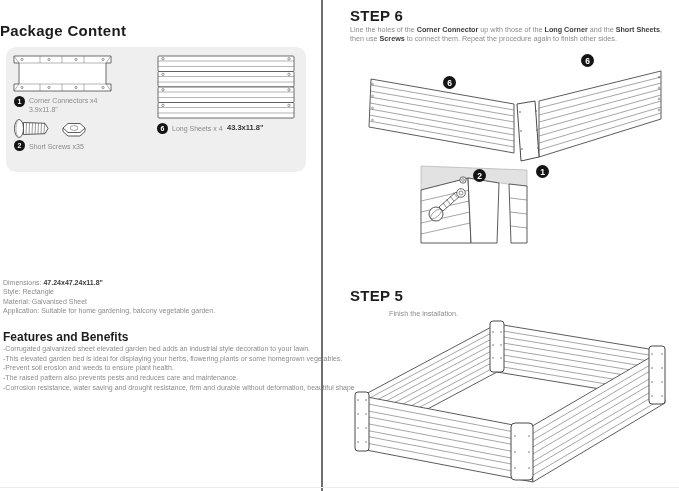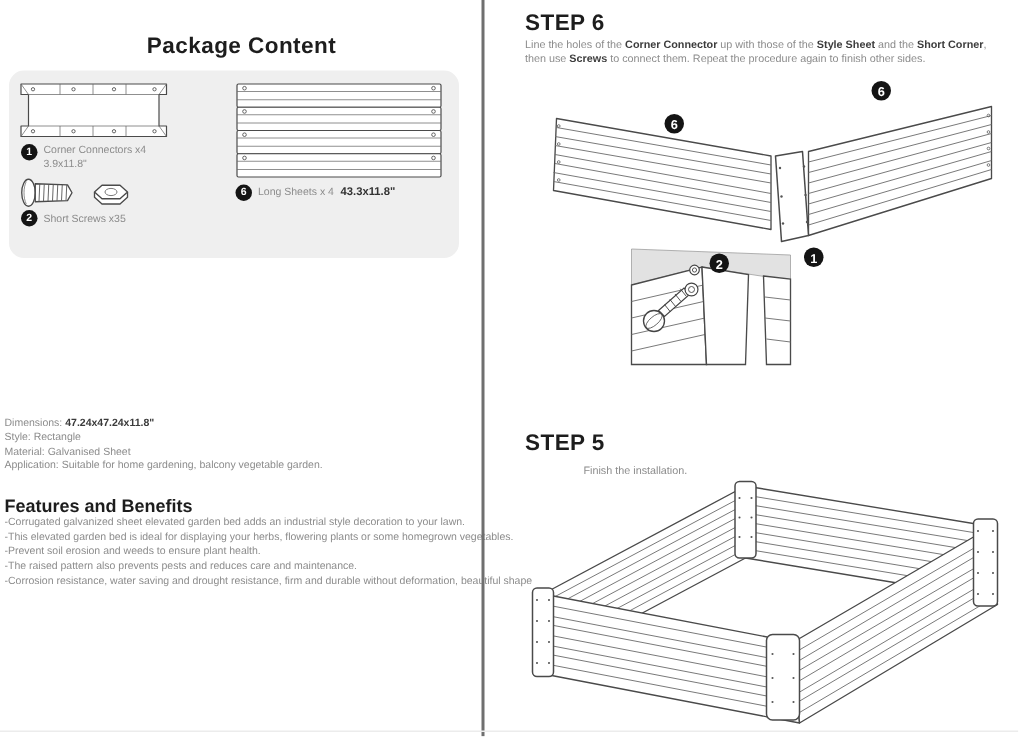--- a/index.html
+++ b/index.html
@@ -2,21 +2,21 @@
 <html><head>
 <meta charset="utf-8">
 <style>
   html,body{margin:0;padding:0;background:#fff;}
   .page{
     position:relative;width:679px;height:491px;background:#ffffff;
     font-family:"Liberation Sans",sans-serif;overflow:hidden;color:#2a2a2a;
   }
   .abs{position:absolute;}
   
-  .pkg-title{left:0;top:22px;width:322px;text-align:center;font-size:15px;font-weight:600;color:#1d1d1d;letter-spacing:.3px;}
+  .pkg-title{left:0;top:22px;width:322px;font-size:15px;font-weight:600;color:#1d1d1d;letter-spacing:.3px;}
   .sec-title{font-size:12px;font-weight:700;color:#1d1d1d;}
   .step-title{font-size:15px;font-weight:700;color:#1d1d1d;letter-spacing:.3px;}
   
   .body-sm{font-size:7px;line-height:9.4px;color:#8c8c8c;}
   .bold-val{color:#3a3a3a;font-weight:700;}
   .feature-list{margin:0;padding:0;list-style:none;}
   .feature-list li{white-space:nowrap;display:block;}
   .step-text{width:320px;font-size:7.2px;line-height:9.2px;color:#8c8c8c;}
   .step-text b{color:#3c3c3c;font-weight:700;margin-top:12px;}
   
@@ -132,21 +132,21 @@
     <li>-This elevated garden bed is ideal for displaying your herbs, flowering plants or some homegrown vegetables.</li>
     <li>-Prevent soil erosion and weeds to ensure plant health.</li>
     <li>-The raised pattern also prevents pests and reduces care and maintenance.</li>
     <li>-Corrosion resistance, water saving and drought resistance, firm and durable without deformation, beautiful shape</li>
   </ul>
 
   <div class="abs divider"></div>
   <div class="abs footline"></div>
 
   <div class="abs step-title" style="left:350px;top:7px;">STEP 6</div>
-  <p class="abs step-text" style="left:350px;top:25px;margin:0;"><span>Line the holes of the </span><b>Corner Connector</b><span> up with those of the </span><b>Style Sheet</b><span> and the </span><b>Short Corner</b><span>, then use </span><b>Screws</b><span> to connect them. Repeat the procedure again to finish other sides.</span></p>
+  <p class="abs step-text" style="left:350px;top:25px;margin:0;"><span>Line the holes of the </span><b>Corner Connector</b><span> up with those of the </span><b>Long Corner</b><span> and the </span><b>Short Sheets</b><span>, then use </span><b>Screws</b><span> to connect them. Repeat the procedure again to finish other sides.</span></p>
 
   <svg class="abs" style="left:340px;top:50px;" width="339" height="195" viewBox="340 50 339 195">
 
     <g>
       <polygon points="371,79 514,104 514,153 369,127" fill="#ffffff" stroke="#4a4a4a" stroke-width="0.9" stroke-linejoin="round"></polygon>
       <line x1="371" y1="85" x2="514" y2="110" stroke="#6a6a6a" stroke-width="0.6"></line>
       <line x1="370" y1="91" x2="514" y2="116" stroke="#6a6a6a" stroke-width="0.6"></line>
       <line x1="370" y1="97" x2="514" y2="122" stroke="#6a6a6a" stroke-width="0.6"></line>
       <line x1="370" y1="103" x2="514" y2="129" stroke="#6a6a6a" stroke-width="0.6"></line>
       <line x1="370" y1="109" x2="514" y2="135" stroke="#6a6a6a" stroke-width="0.6"></line>

